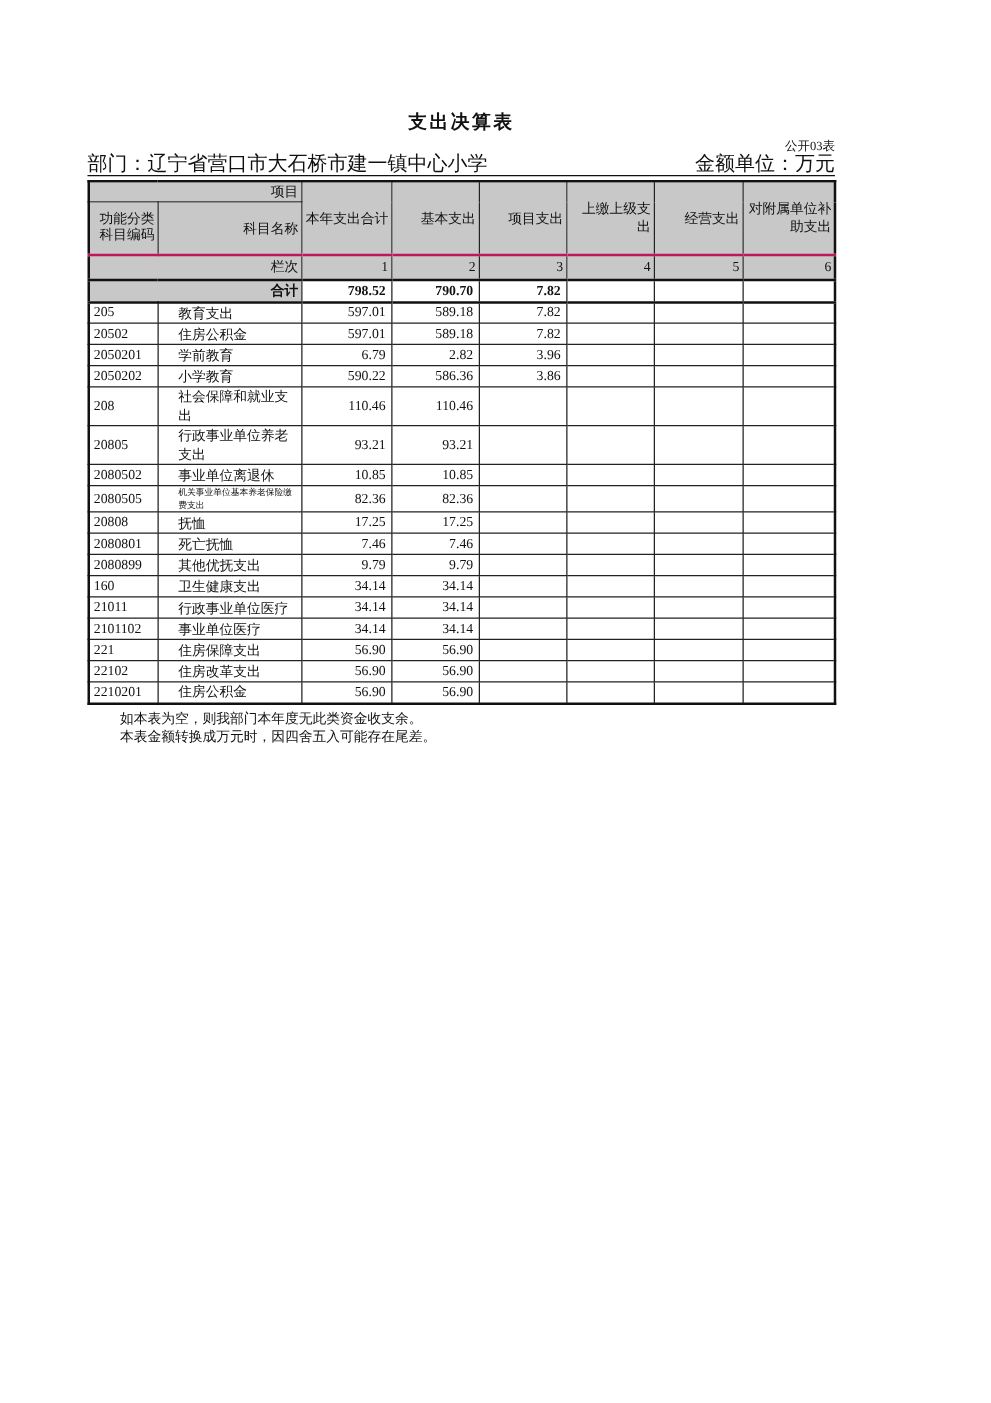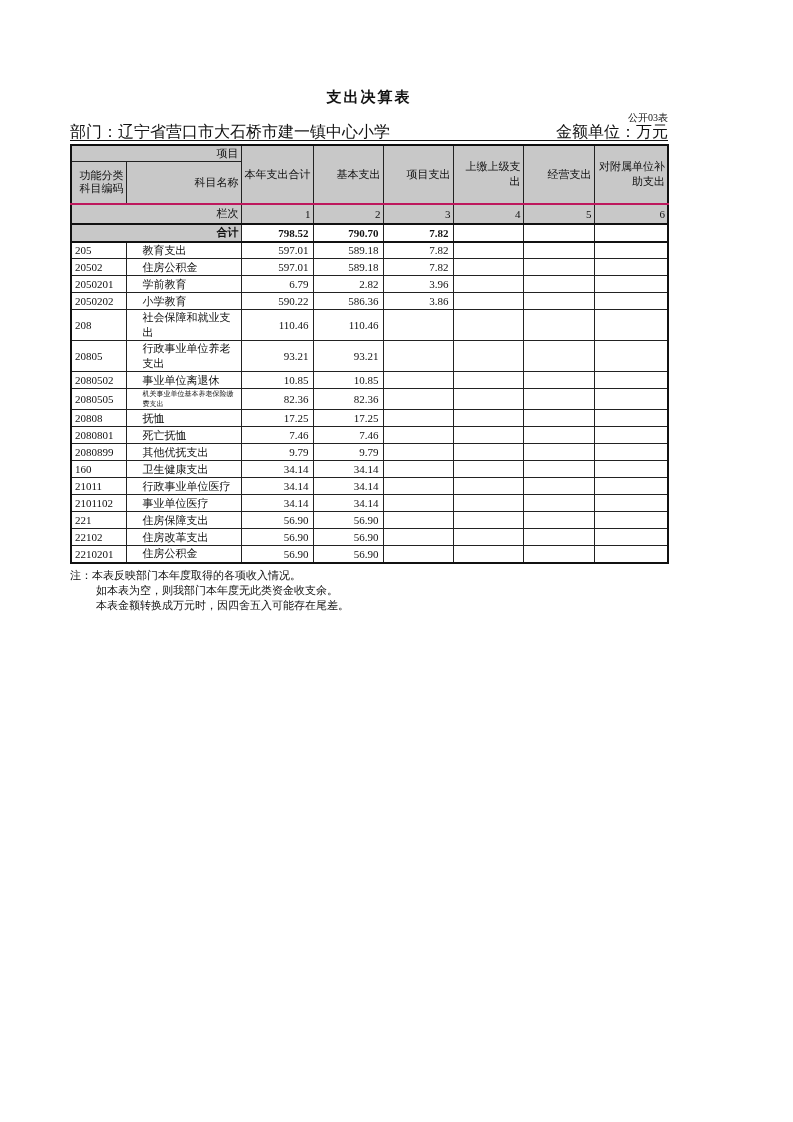--- a/index.html
+++ b/index.html
@@ -278,19 +278,18 @@
     <td class="num val">56.90</td>
     <td class="num val"></td>
     <td class="num val"></td>
     <td class="num val"></td>
     <td class="num val"></td>
   </tr>
 </tbody>
     </table>
 
     <div class="notes">
-      <div class="note-line first">注：本表反映部门本年度取得的各项收入情况。</div>
       <div class="note-line">如本表为空，则我部门本年度无此类资金收支余。</div>
       <div class="note-line">本表金额转换成万元时，因四舍五入可能存在尾差。</div>
     </div>
 
   </div>
 </div>
 
 </body></html>

